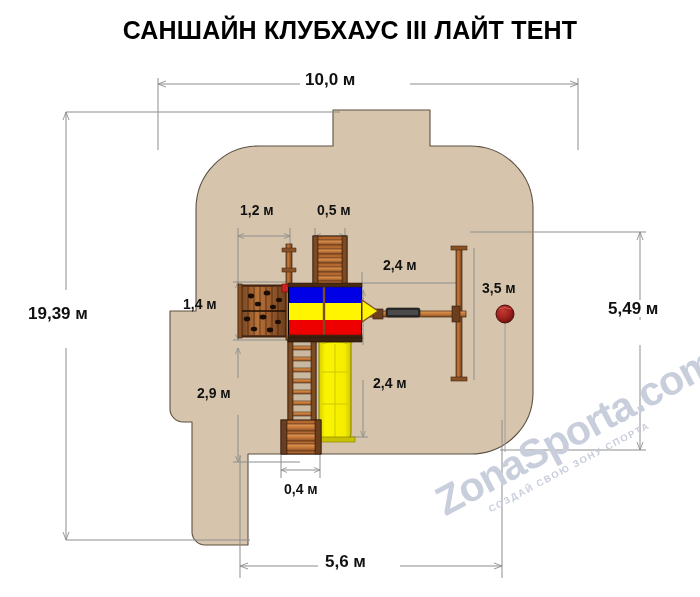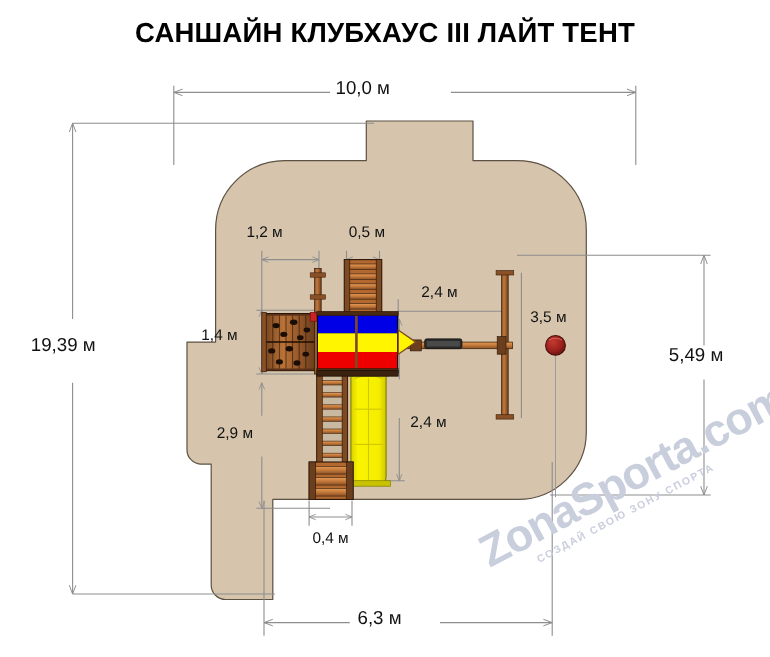--- a/index.html
+++ b/index.html
@@ -28,21 +28,21 @@
     width: 700px;
     text-align: center;
     font-size: 25px;
     font-weight: bold;
     letter-spacing: 0.2px;
     color: #000000;
     white-space: nowrap;
   }
   .dimlabel {
     position: absolute;
-    font-weight: normal;
+    font-weight: bold;
     color: #111111;
     white-space: nowrap;
     background: #ffffff;
     line-height: 1;
   }
   .dimlabel.onfield {
     background: transparent;
   }
   .big { font-size: 17px; }
   .med { font-size: 14px; }
@@ -348,25 +348,25 @@
     <g>
       <rect x="288" y="337" width="74" height="5" fill="#3a2110" stroke="#1c0e05" stroke-width="0.6"></rect>
     </g>
 
   </svg>
 
   <div class="dimlabel big" style="left:305px; top:71px;">10,0 м</div>
 
   <div class="dimlabel big" style="left:28px; top:305px;">19,39 м</div>
 
-  <div class="dimlabel big" style="left:325px; top:553px;">6,3 м</div>
-
-  <div class="dimlabel big" style="left:608px; top:314px;">5,49 м</div>
-
-  <div class="dimlabel med onfield" style="left:224px; top:203px;">1,2 м</div>
+  <div class="dimlabel big" style="left:325px; top:553px;">5,6 м</div>
+
+  <div class="dimlabel big" style="left:608px; top:300px;">5,49 м</div>
+
+  <div class="dimlabel med onfield" style="left:240px; top:203px;">1,2 м</div>
 
   <div class="dimlabel med onfield" style="left:317px; top:203px;">0,5 м</div>
 
   <div class="dimlabel med onfield" style="left:183px; top:297px;">1,4 м</div>
 
   <div class="dimlabel med onfield" style="left:383px; top:258px;">2,4 м</div>
 
   <div class="dimlabel med onfield" style="left:482px; top:281px;">3,5 м</div>
 
   <div class="dimlabel med onfield" style="left:373px; top:376px;">2,4 м</div>

